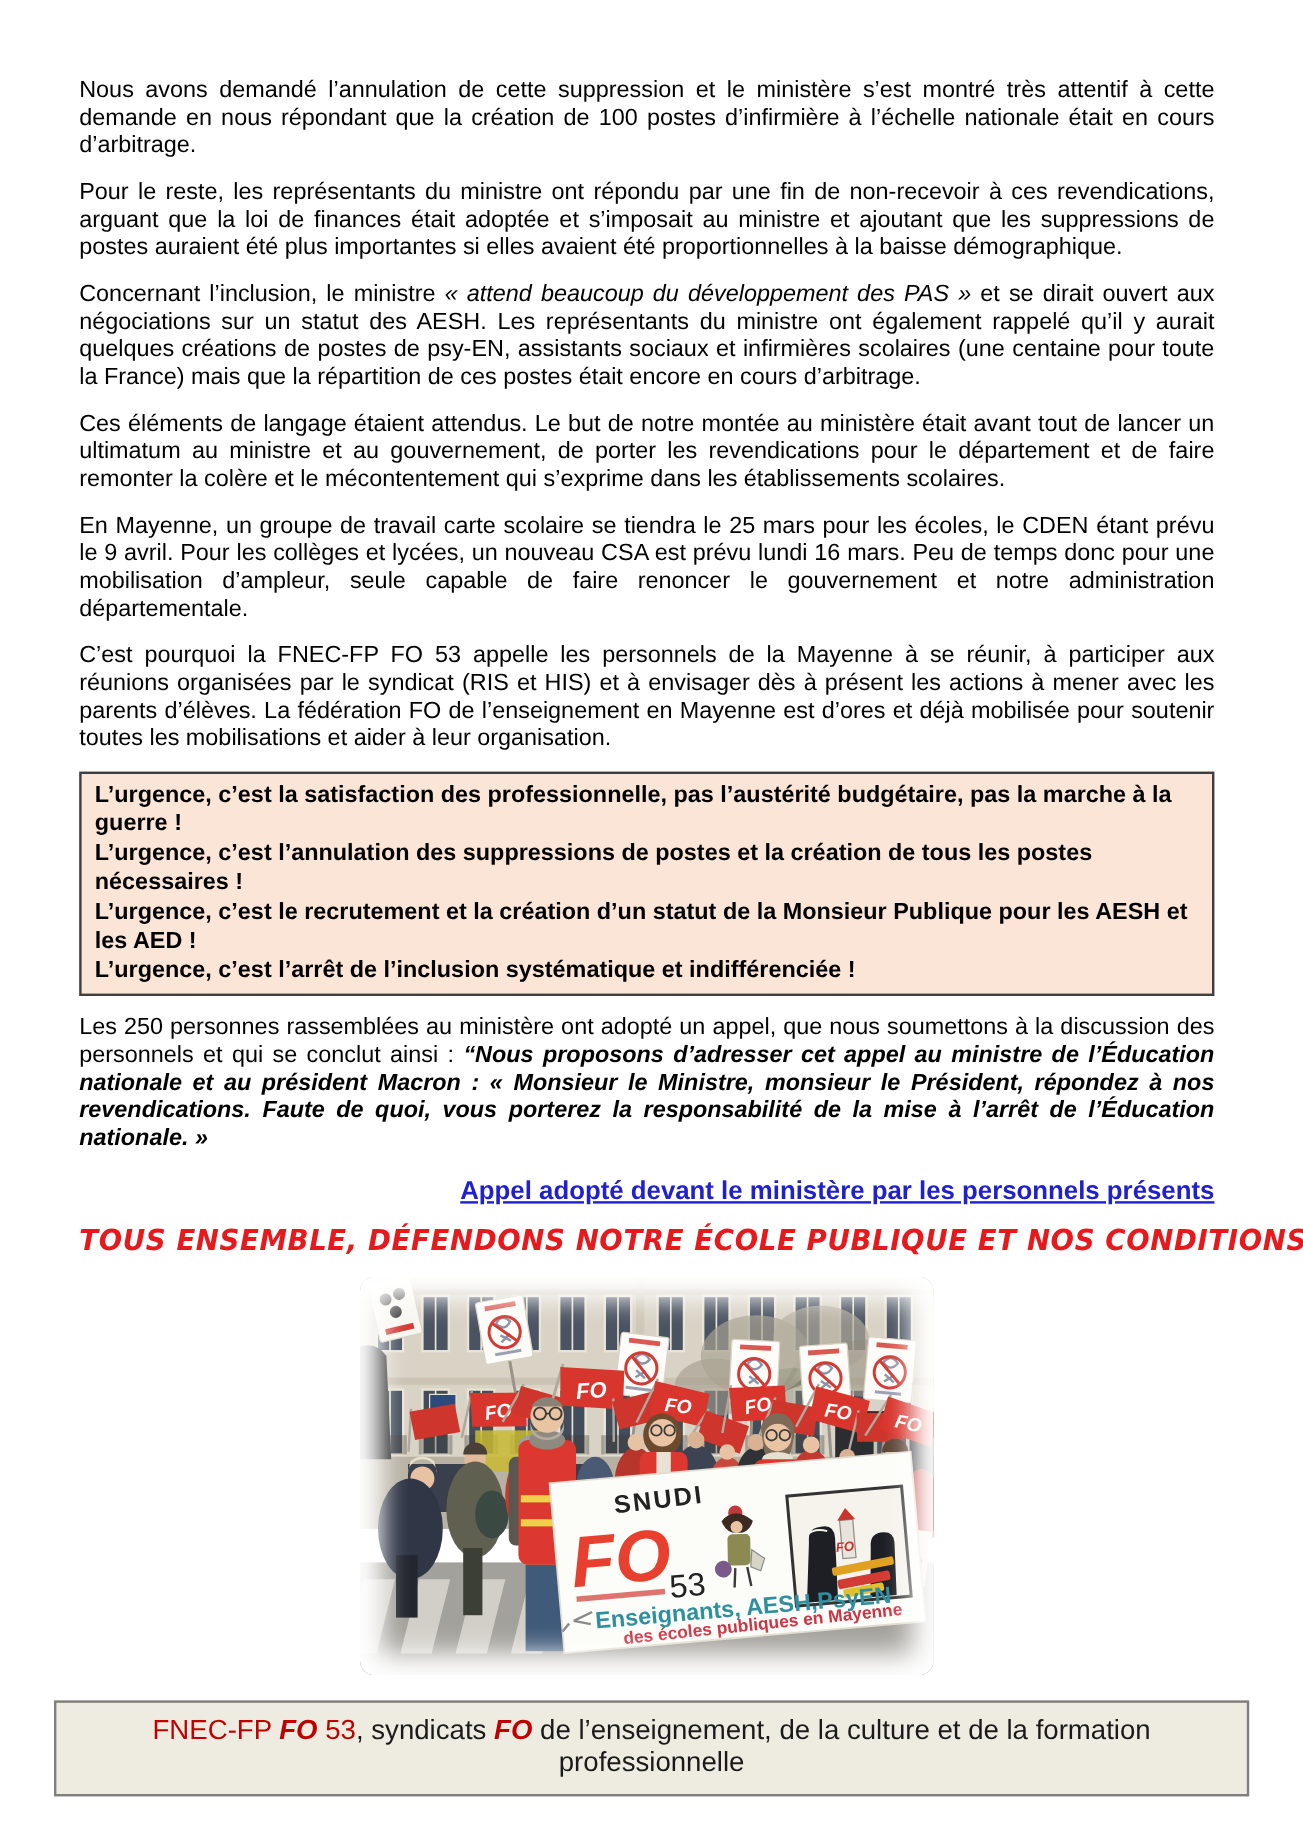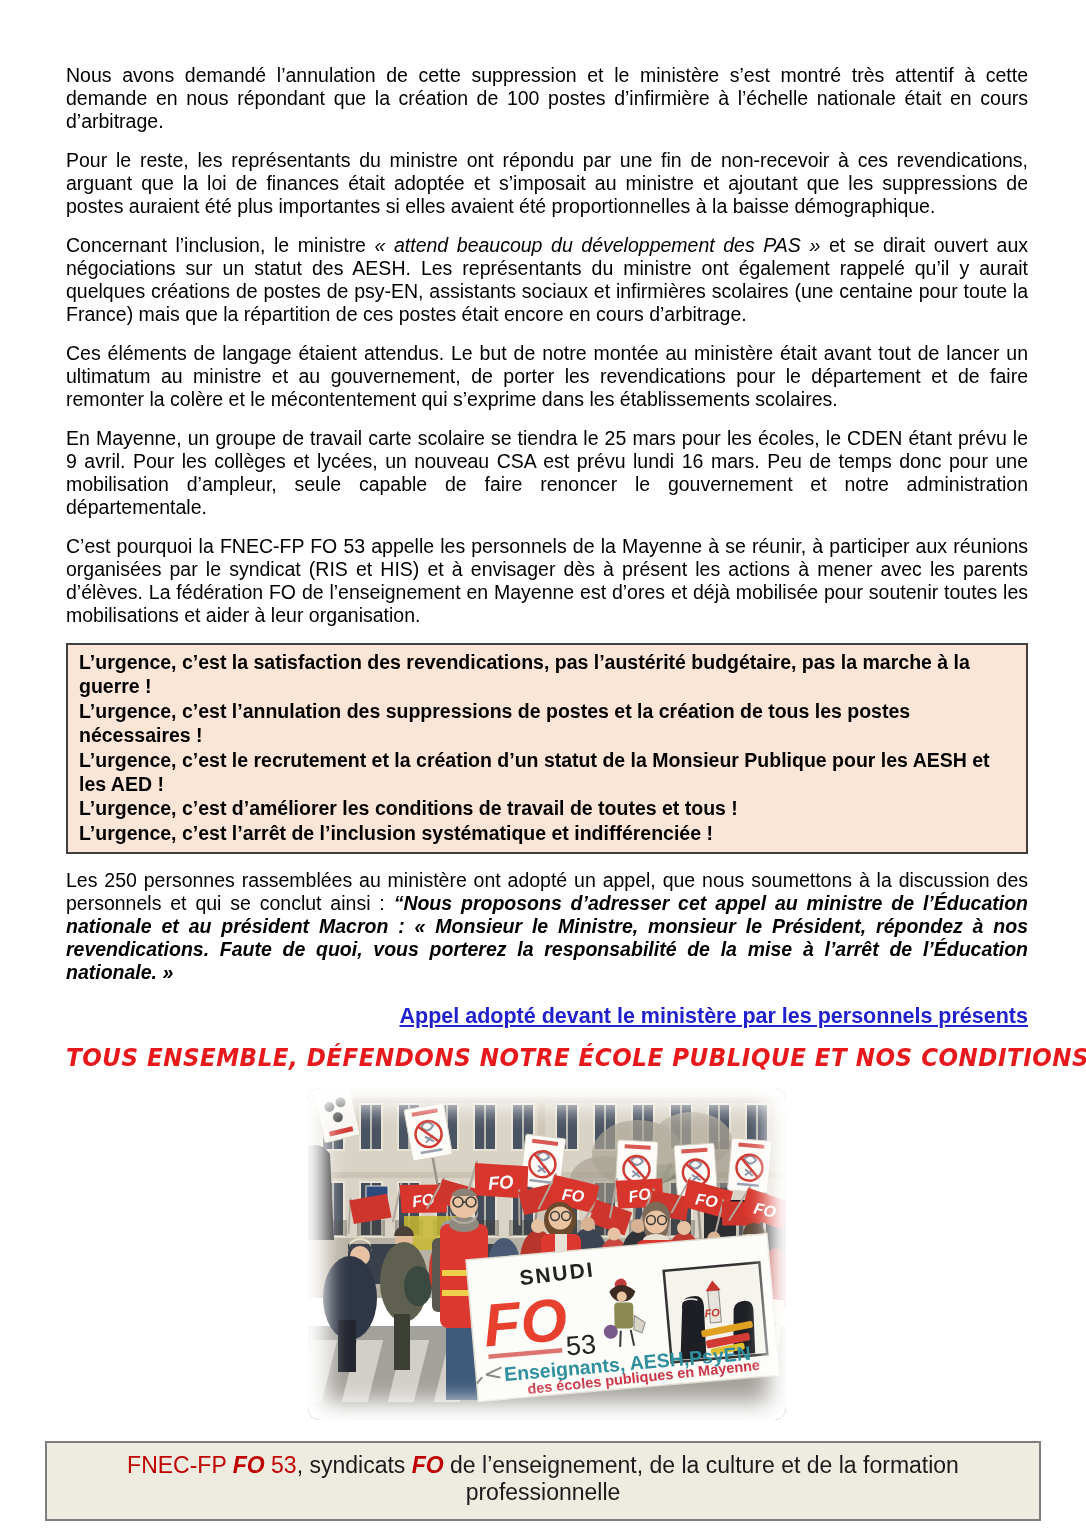--- a/index.html
+++ b/index.html
@@ -1,18 +1,18 @@
 <!DOCTYPE html>
 <html lang="fr"><head>
 <meta charset="utf-8">
 <style>
   html,body{margin:0;padding:0;background:#fff;}
   .page{width:1086px;height:1536px;background:#fff;position:relative;overflow:hidden;
         font-family:"Liberation Sans",sans-serif;color:#000;}
-  .content{padding:64px 58px 0 66px;}
+  .content{padding:64px 74px 0 66px;}
   .para{font-size:19.5px;line-height:1.18;text-align:justify;margin:0 0 16px 0;}
   .seg-n{}
   .seg-i{font-style:italic;}
   .seg-bi{font-weight:bold;font-style:italic;}
   .seg-red{color:#C00000;}
   .seg-redbi{color:#C00000;font-weight:bold;font-style:italic;}
   .urgence{border:2px solid #3F3F3F;background:#FBE5D6;padding:5px 11px 7px 11px;
            margin:4px 0 15px 0;font-weight:bold;font-size:19.5px;line-height:1.25;}
   .urgence .box-line{text-align:left;}
   .appeal-link-row{text-align:right;margin:20px 0 0 0;}
@@ -36,24 +36,23 @@
   <div class="content">
 
     <p class="para"><span class="seg-n">Nous avons demandé l’annulation de cette suppression et le ministère s’est montré très attentif à cette demande en nous répondant que la création de 100 postes d’infirmière à l’échelle nationale était en cours d’arbitrage.</span></p>
     <p class="para"><span class="seg-n">Pour le reste, les représentants du ministre ont répondu par une fin de non-recevoir à ces revendications, arguant que la loi de finances était adoptée et s’imposait au ministre et ajoutant que les suppressions de postes auraient été plus importantes si elles avaient été proportionnelles à la baisse démographique.</span></p>
     <p class="para"><span class="seg-n">Concernant l’inclusion, le ministre </span><span class="seg-i">« attend beaucoup du développement des PAS »</span><span class="seg-n"> et se dirait ouvert aux négociations sur un statut des AESH. Les représentants du ministre ont également rappelé qu’il y aurait quelques créations de postes de psy-EN, assistants sociaux et infirmières scolaires (une centaine pour toute la France) mais que la répartition de ces postes était encore en cours d’arbitrage.</span></p>
     <p class="para"><span class="seg-n">Ces éléments de langage étaient attendus. Le but de notre montée au ministère était avant tout de lancer un ultimatum au ministre et au gouvernement, de porter les revendications pour le département et de faire remonter la colère et le mécontentement qui s’exprime dans les établissements scolaires.</span></p>
     <p class="para"><span class="seg-n">En Mayenne, un groupe de travail carte scolaire se tiendra le 25 mars pour les écoles, le CDEN étant prévu le 9 avril. Pour les collèges et lycées, un nouveau CSA est prévu lundi 16 mars. Peu de temps donc pour une mobilisation d’ampleur, seule capable de faire renoncer le gouvernement et notre administration départementale.</span></p>
     <p class="para"><span class="seg-n">C’est pourquoi la FNEC-FP FO 53 appelle les personnels de la Mayenne à se réunir, à participer aux réunions organisées par le syndicat (RIS et HIS) et à envisager dès à présent les actions à mener avec les parents d’élèves. La fédération FO de l’enseignement en Mayenne est d’ores et déjà mobilisée pour soutenir toutes les mobilisations et aider à leur organisation.</span></p>
 
     <div class="urgence">
-      <div class="box-line">L’urgence, c’est la satisfaction des revendications, pas l’austérité budgétaire, pas la marche à la guerre !</div>
+      <div class="box-line">L’urgence, c’est la satisfaction des professionnelle, pas l’austérité budgétaire, pas la marche à la guerre !</div>
       <div class="box-line">L’urgence, c’est l’annulation des suppressions de postes et la création de tous les postes nécessaires !</div>
       <div class="box-line">L’urgence, c’est le recrutement et la création d’un statut de la Monsieur Publique pour les AESH et les AED !</div>
-      <div class="box-line">L’urgence, c’est d’améliorer les conditions de travail de toutes et tous !</div>
       <div class="box-line">L’urgence, c’est l’arrêt de l’inclusion systématique et indifférenciée !</div>
     </div>
 
     <p class="para"><span class="seg-n">Les 250 personnes rassemblées au ministère ont adopté un appel, que nous soumettons à la discussion des personnels et qui se conclut ainsi : </span><span class="seg-bi">“Nous proposons d’adresser cet appel au ministre de l’Éducation nationale et au président Macron : « Monsieur le Ministre, monsieur le Président, répondez à nos revendications. Faute de quoi, vous porterez la responsabilité de la mise à l’arrêt de l’Éducation nationale. »</span></p>
 
     <div class="appeal-link-row">
       <a href="#">Appel adopté devant le ministère par les personnels présents</a>
     </div>
 
     <div class="slogan">TOUS ENSEMBLE, DÉFENDONS NOTRE ÉCOLE PUBLIQUE ET NOS CONDITIONS DE TRAVAIL !</div>

